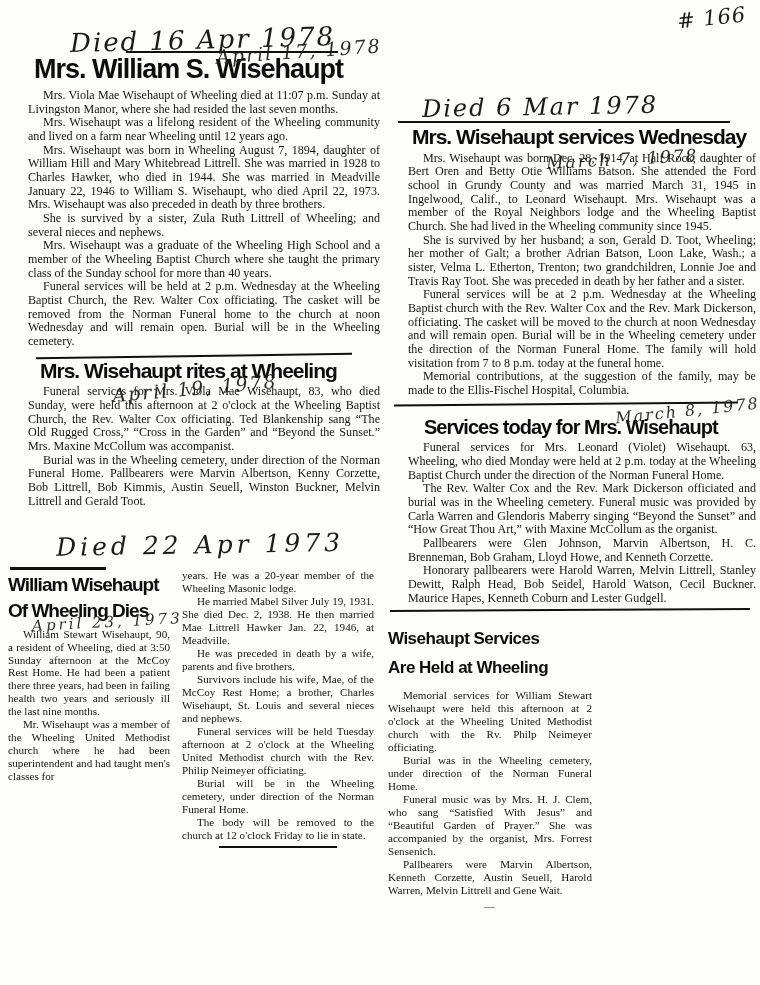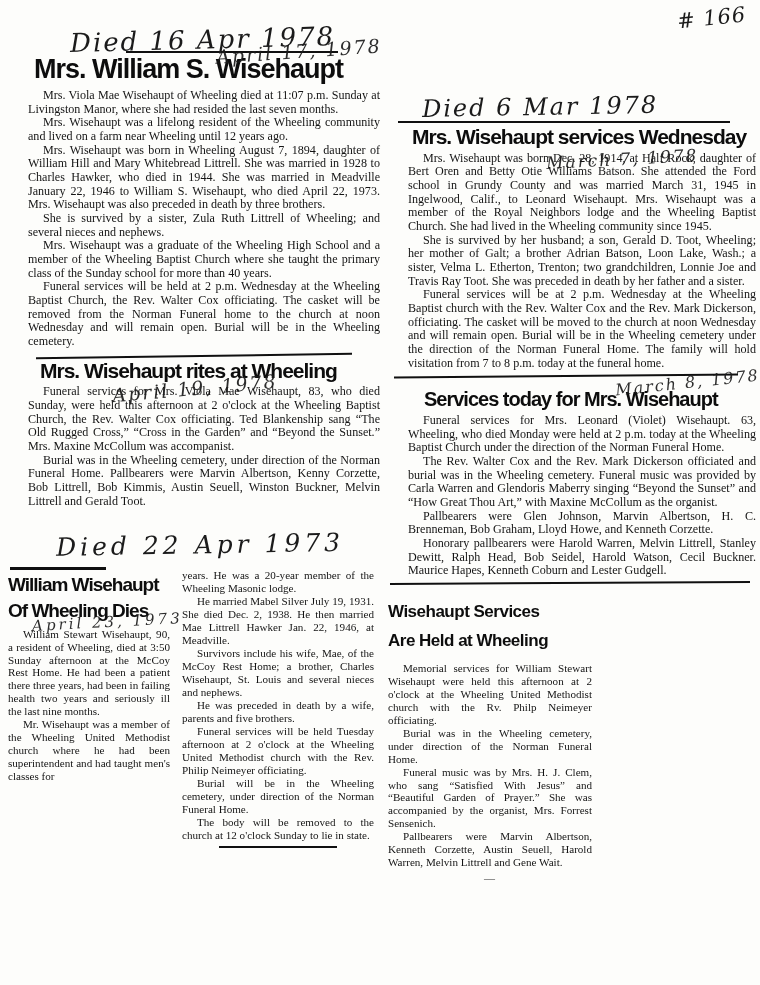--- a/index.html
+++ b/index.html
@@ -130,25 +130,25 @@
         <div class="hw hw-overlay ovl-april23">April 23, 1973</div>
         <div class="body-sm">
           <p>William Stewart Wisehaupt, 90, a resident of Wheeling, died at 3:50 Sunday afternoon at the McCoy Rest Home. He had been a patient there three years, had been in failing health two years and seriously ill the last nine months.</p>
           <p>Mr. Wisehaupt was a member of the Wheeling United Methodist church where he had been superintendent and had taught men's classes for</p>
         </div>
       </div>
       <div class="c2">
         <div class="body-sm">
           <p style="text-indent:0">years. He was a 20-year member of the Wheeling Masonic lodge.</p>
           <p>He married Mabel Silver July 19, 1931. She died Dec. 2, 1938. He then married Mae Littrell Hawker Jan. 22, 1946, at Meadville.</p>
+          <p>He was preceded in death by a wife, parents and five brothers.</p>
           <p>Survivors include his wife, Mae, of the McCoy Rest Home; a brother, Charles Wisehaupt, St. Louis and several nieces and nephews.</p>
-          <p>He was preceded in death by a wife, parents and five brothers.</p>
           <p>Funeral services will be held Tuesday afternoon at 2 o'clock at the Wheeling United Methodist church with the Rev. Philip Neimeyer officiating.</p>
           <p>Burial will be in the Wheeling cemetery, under direction of the Norman Funeral Home.</p>
-          <p>The body will be removed to the church at 12 o'clock Sunday to lie in state.</p>
+          <p>The body will be removed to the church at 12 o'clock Friday to lie in state.</p>
         </div>
         <hr class="rule rule-clip3-end">
       </div>
     </div>
   </div>
 
 </div>
 
 <div class="col-right">
 
@@ -157,20 +157,21 @@
   <div class="hw hw-died-violet">Died 6 Mar 1978</div>
   <hr class="rule rule-under-hw2">
 
   <div class="clip">
     <div class="headline hl-violet">Mrs. Wisehaupt services Wednesday</div>
     <div class="hw hw-overlay ovl-march7">March 7, 1978</div>
     <div class="body-lg">
       <p>Mrs. Wisehaupt was born Dec. 28, 1914, at Half Rock, daughter of Bert Oren and Betty Otie Williams Batson. She attended the Ford school in Grundy County and was married March 31, 1945 in Ingelwood, Calif., to Leonard Wisehaupt. Mrs. Wisehaupt was a member of the Royal Neighbors lodge and the Wheeling Baptist Church. She had lived in the Wheeling community since 1945.</p>
       <p>She is survived by her husband; a son, Gerald D. Toot, Wheeling; her mother of Galt; a brother Adrian Batson, Loon Lake, Wash.; a sister, Velma L. Etherton, Trenton; two grandchildren, Lonnie Joe and Travis Ray Toot. She was preceded in death by her father and a sister.</p>
       <p>Funeral services will be at 2 p.m. Wednesday at the Wheeling Baptist church with the Rev. Walter Cox and the Rev. Mark Dickerson, officiating. The casket will be moved to the church at noon Wednesday and will remain open. Burial will be in the Wheeling cemetery under the direction of the Norman Funeral Home. The family will hold visitation from 7 to 8 p.m. today at the funeral home.</p>
+      <p>Memorial contributions, at the suggestion of the family, may be made to the Ellis-Fischel Hospital, Columbia.</p>
     </div>
   </div>
 
   <hr class="rule rule-above-today">
 
   <div class="clip">
     <div class="clip">
       <div class="headline hl-today">Services today for Mrs. Wisehaupt</div>
       <div class="hw hw-overlay ovl-march8">March 8, 1978</div>
     </div>

